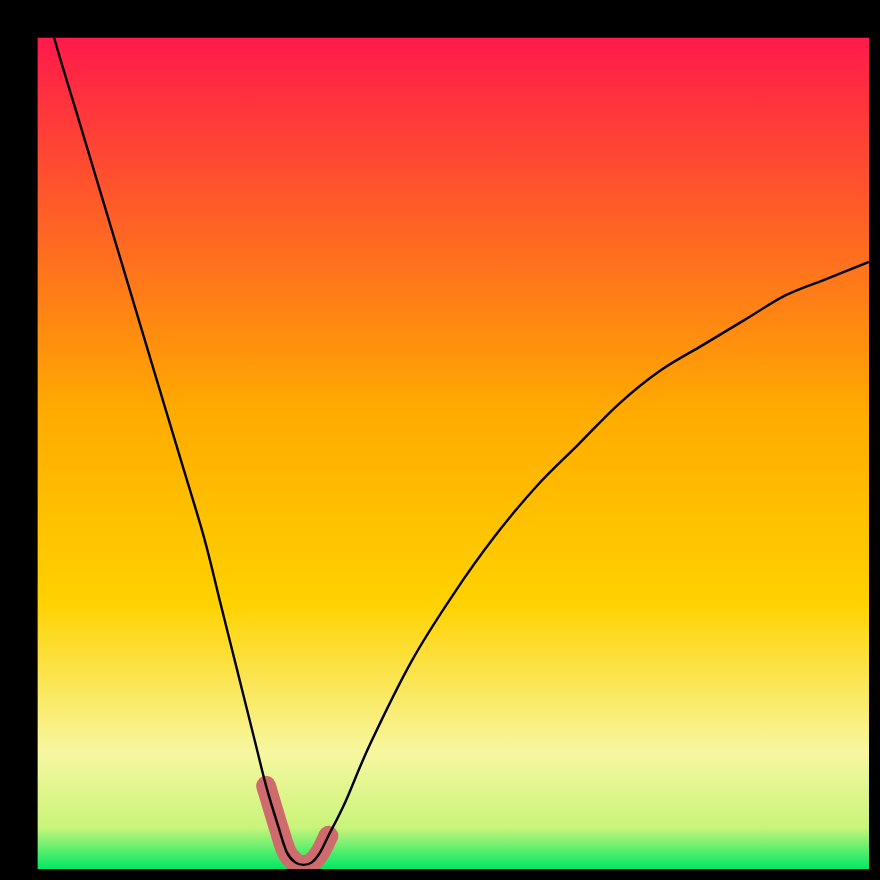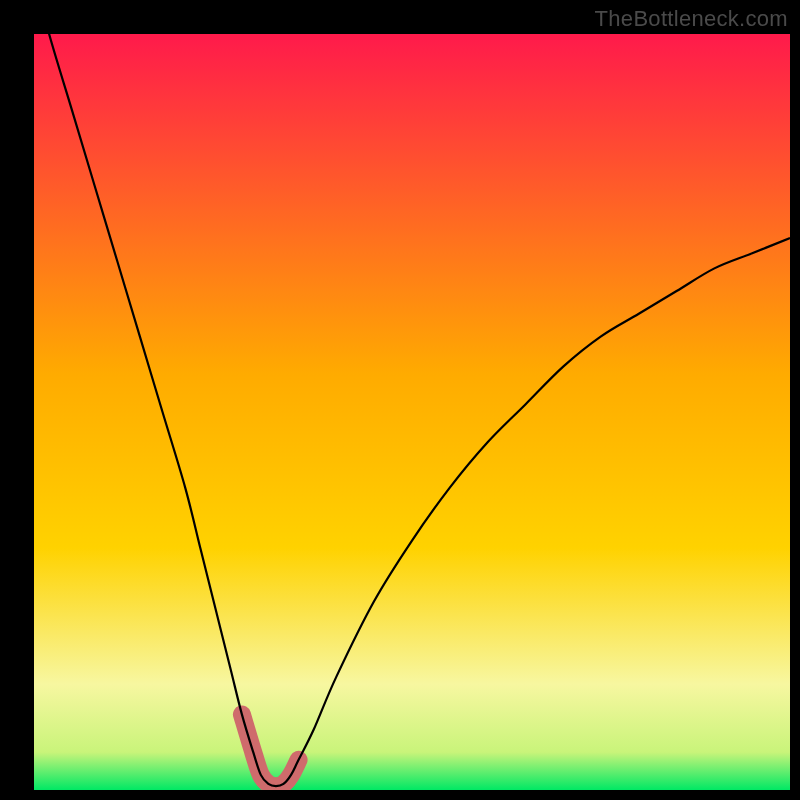--- a/index.html
+++ b/index.html
@@ -36,21 +36,20 @@
   }
   svg {
     display: block;
   }
 </style>
 </head>
 <body>
 
 <div class="frame">
 
-  <div class="watermark">TheBottleneck.com</div>
 
   <div class="plot">
     <svg id="chart-svg" width="756" height="756" viewBox="0 0 756 756">
       <defs>
         <linearGradient id="bg-grad" x1="0" y1="0" x2="0" y2="1">
           <stop id="g0" offset="0%" stop-color="#ff1a4b"></stop>
           <stop id="g1" offset="45%" stop-color="#ffab00"></stop>
           <stop id="g2" offset="68%" stop-color="#ffd200"></stop>
           <stop id="g3" offset="86%" stop-color="#f7f7a0"></stop>
           <stop id="g4" offset="95%" stop-color="#c9f47a"></stop>

